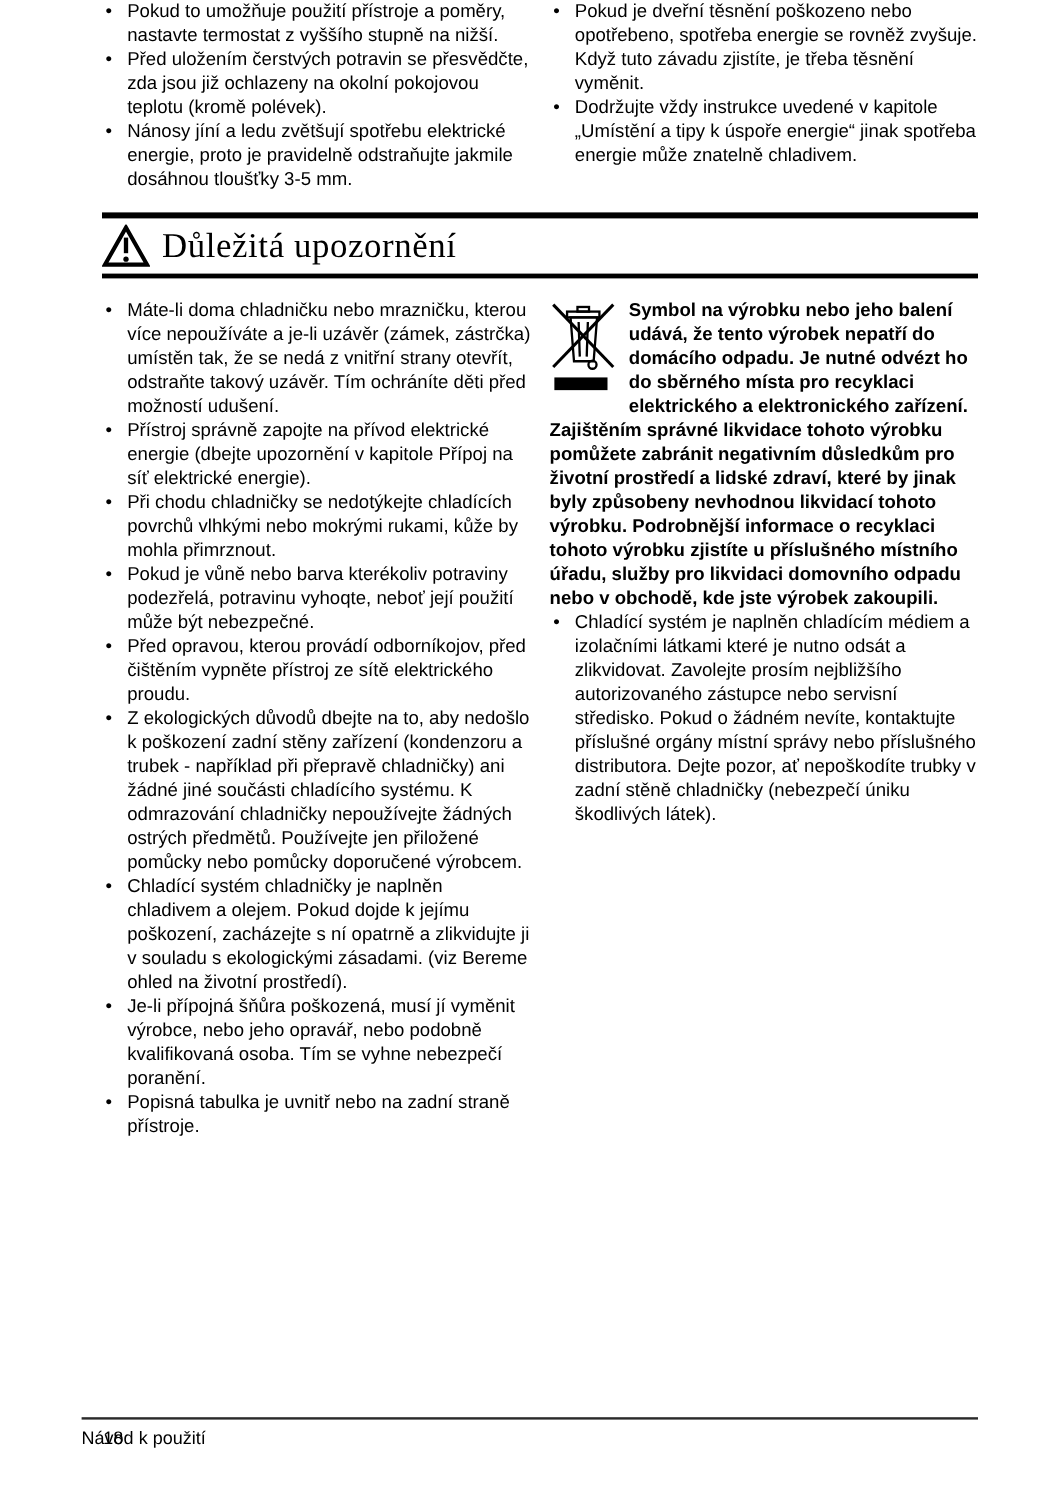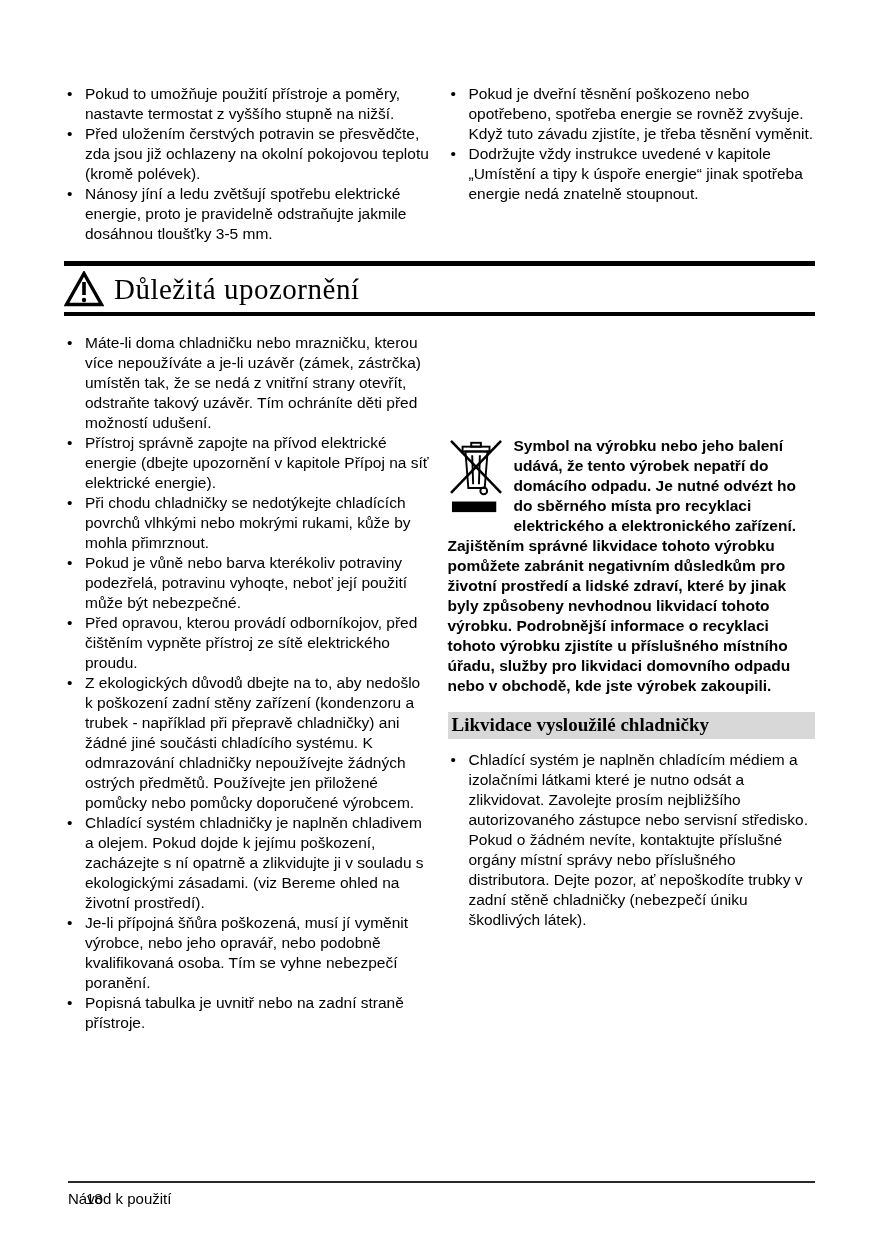--- a/index.html
+++ b/index.html
@@ -11,24 +11,23 @@
     width: 875px;
     height: 1240px;
     position: relative;
     overflow: hidden;
     font-family: "Liberation Sans", sans-serif;
     color: #000;
     -webkit-font-smoothing: antialiased;
   }
   .content {
     position: absolute;
-    left: 64px;
+    left: 85px;
     right: 60px;
     top: 0;
-    padding-top: 84px;
   }
   .two-col {
     display: flex;
     gap: 16px;
   }
   .col {
     flex: 1 1 0;
     min-width: 0;
   }
   ul.bullets {
@@ -64,21 +63,20 @@
     flex: 0 0 auto;
   }
   .warning-title {
     font-family: "Liberation Serif", serif;
     font-weight: 400;
     font-size: 29px;
     letter-spacing: 0.5px;
   }
   .main-cols {
     margin-top: 17px;
-    align-items: center;
   }
   
   .recycle-para {
     font-size: 15.5px;
     line-height: 20px;
     font-weight: 700;
   }
   .weee-wrap {
     float: left;
     width: 58px;
@@ -123,21 +121,21 @@
     <div class="col">
       <ul class="bullets">
           <li>Pokud to umožňuje použití přístroje a poměry, nastavte termostat z vyššího stupně na nižší.</li>
           <li>Před uložením čerstvých potravin se přesvědčte, zda jsou již ochlazeny na okolní pokojovou teplotu (kromě polévek).</li>
           <li>Nánosy jíní a ledu zvětšují spotřebu elektrické energie, proto je pravidelně odstraňujte jakmile dosáhnou tloušťky 3-5 mm.</li>
         </ul>
     </div>
     <div class="col">
       <ul class="bullets">
           <li>Pokud je dveřní těsnění poškozeno nebo opotřebeno, spotřeba energie se rovněž zvyšuje. Když tuto závadu zjistíte, je třeba těsnění vyměnit.</li>
-          <li>Dodržujte vždy instrukce uvedené v kapitole „Umístění a tipy k úspoře energie“ jinak spotřeba energie nedá znatelně stoupnout.</li>
+          <li>Dodržujte vždy instrukce uvedené v kapitole „Umístění a tipy k úspoře energie“ jinak spotřeba energie může znatelně chladivem.</li>
         </ul>
     </div>
   </div>
 
   <div class="warning-band">
     <svg class="tri" viewBox="0 0 40 36" aria-hidden="true">
       <path d="M20 2.5 L37.5 33.5 L2.5 33.5 Z" fill="none" stroke="#000" stroke-width="3.4" stroke-linejoin="miter"></path>
       <rect x="18.2" y="11" width="3.6" height="13" fill="#000"></rect>
       <circle cx="20" cy="29" r="2.2" fill="#000"></circle>
     </svg>
@@ -177,21 +175,20 @@
             <g stroke="#000" stroke-width="2.6">
               <line x1="3" y1="3" x2="55" y2="57"></line>
               <line x1="55" y1="3" x2="3" y2="57"></line>
             </g>
 
             <rect x="4" y="66" width="46" height="11" fill="#000"></rect>
           </svg>
         </span><span>Symbol na výrobku nebo jeho balení udává, že tento výrobek nepatří do domácího odpadu. Je nutné odvézt ho do sběrného místa pro recyklaci elektrického a elektronického zařízení. Zajištěním správné likvidace tohoto výrobku pomůžete zabránit negativním důsledkům pro životní prostředí a lidské zdraví, které by jinak byly způsobeny nevhodnou likvidací tohoto výrobku. Podrobnější informace o recyklaci tohoto výrobku zjistíte u příslušného místního úřadu, služby pro likvidaci domovního odpadu nebo v obchodě, kde jste výrobek zakoupili.</span>
       </p>
 
-      <div class="sub-heading">Likvidace vysloužilé chladničky</div>
 
       <ul class="bullets">
           <li>Chladící systém je naplněn chladícím médiem a izolačními látkami které je nutno odsát a zlikvidovat. Zavolejte prosím nejbližšího autorizovaného zástupce nebo servisní středisko. Pokud o žádném nevíte, kontaktujte příslušné orgány místní správy nebo příslušného distributora. Dejte pozor, ať nepoškodíte trubky v zadní stěně chladničky (nebezpečí úniku škodlivých látek).</li>
         </ul>
     </div>
 
   </div>
 </div>
 
 <div class="footer">

